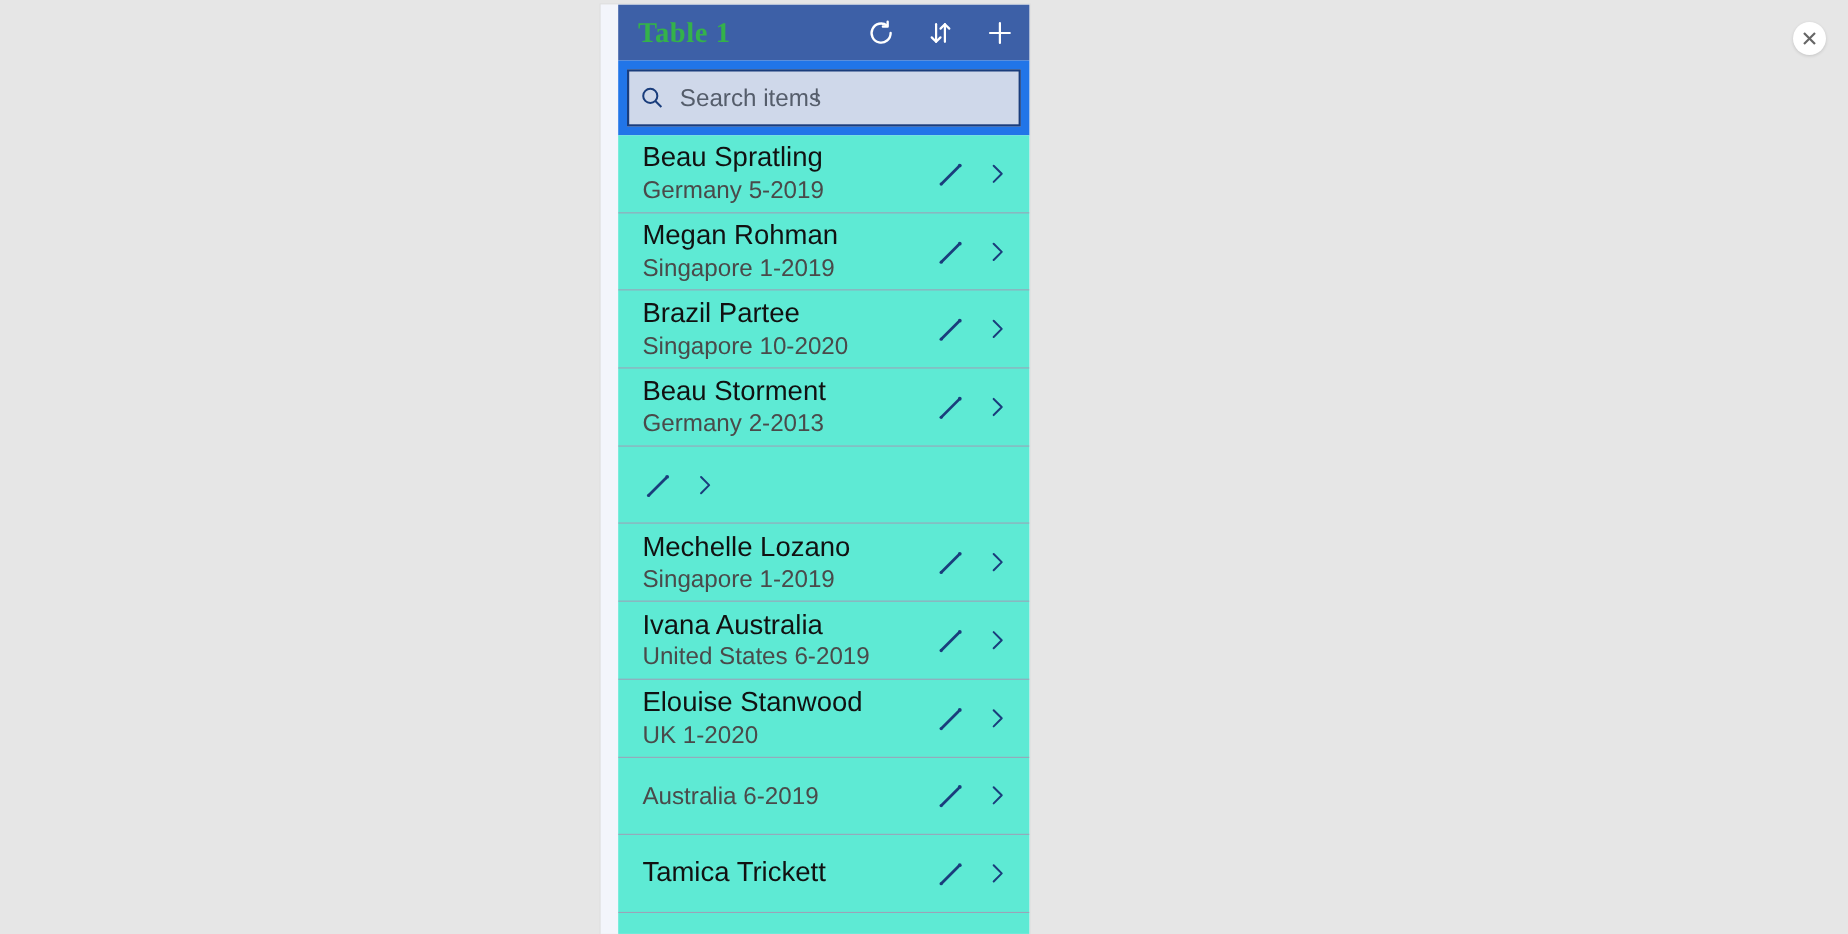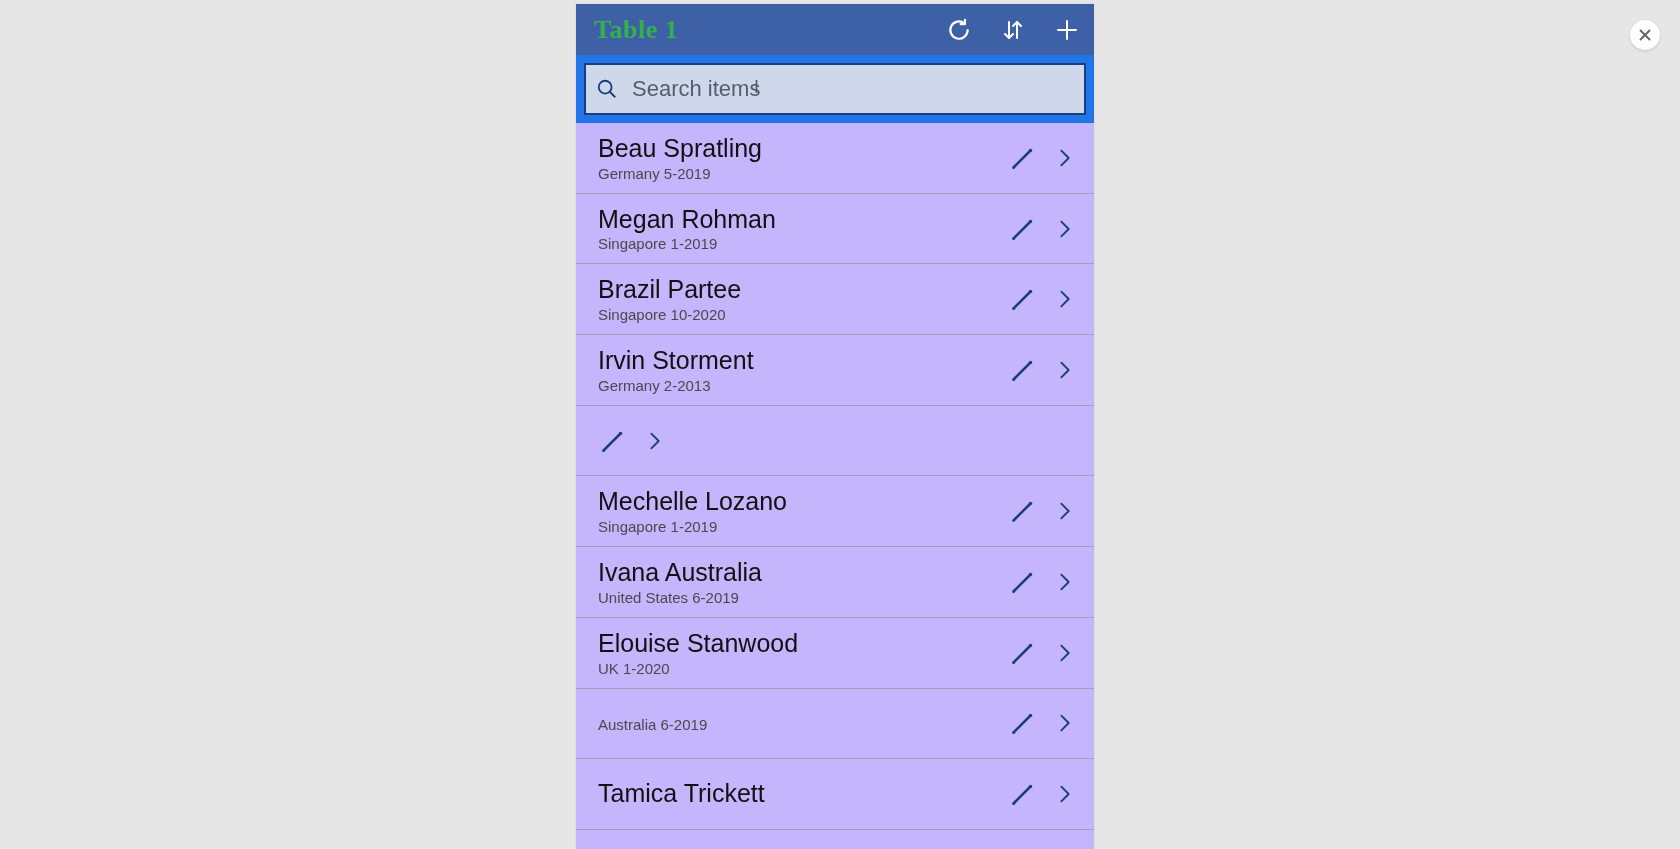--- a/index.html
+++ b/index.html
@@ -23,29 +23,30 @@
     align-items: center;
     justify-content: center;
     cursor: pointer;
     box-shadow: 0 1px 3px rgba(0,0,0,0.15);
   }
   .close-btn svg { width: 14px; height: 14px; stroke: #666; stroke-width: 2; }
 
   
   .app {
     position: absolute;
-    left: 576px;
+    left: 546px;
     top: 4px;
-    width: 518px;
+    width: 390px;
     height: 845px;
     background: #f3f5fb;
     display: flex;
     flex-direction: column;
     overflow: hidden;
     box-shadow: 0 0 0 1px rgba(0,0,0,0.03);
+    padding-left: 16px;
   }
 
   
   .header {
     background: #3d60a7;
     height: 51px;
     display: flex;
     align-items: center;
     padding: 0 14px 0 18px;
     flex: 0 0 auto;
@@ -112,39 +113,39 @@
     height: 24px;
     font-size: 18px;
     color: #555d6b;
     pointer-events: none;
   }
 
   
   .list {
     flex: 1 1 auto;
     overflow: hidden;
-    background: #c4b5fd;
+    background: #5eead4;
   }
   .row {
     border-bottom: 1px solid #9aa3b8;
     padding: 8px 8px 8px 22px;
     display: flex;
     align-items: center;
     height: 70.7px;
   }
   .row-text { flex: 1 1 auto; min-width: 0; }
   .row-title {
     font-size: 25px;
     color: #111;
     line-height: 1.15;
     font-weight: 400;
     white-space: nowrap;
   }
   .row-sub {
-    font-size: 15px;
+    font-size: 22px;
     color: #4a4a4a;
     margin-top: 2px;
     white-space: nowrap;
   }
   .row-actions {
     display: flex;
     align-items: center;
     gap: 12px;
     padding-right: 6px;
   }
@@ -269,21 +270,21 @@
       <div class="aicon">
         <svg viewBox="0 0 24 24" width="22" height="26">
           <polyline points="8,4 16,12 8,20" stroke-linecap="round" stroke-linejoin="round"></polyline>
         </svg>
       </div>
     </div>
   </div>
 
   <div class="row">
     <div class="row-text">
-      <div class="row-title">Irvin Storment</div>
+      <div class="row-title">Beau Storment</div>
       <div class="row-sub">Germany 2-2013</div>
     </div>
     <div class="row-actions">
       <div class="aicon">
         <svg viewBox="0 0 24 24" width="30" height="30">
           <line x1="5" y1="19" x2="17" y2="7" stroke-linecap="round"></line>
           <circle cx="18" cy="6" r="1.4" fill="#1a3d7c" stroke="none"></circle>
           <circle cx="4.5" cy="19.5" r="1.2" fill="#1a3d7c" stroke="none"></circle>
         </svg>
       </div>

